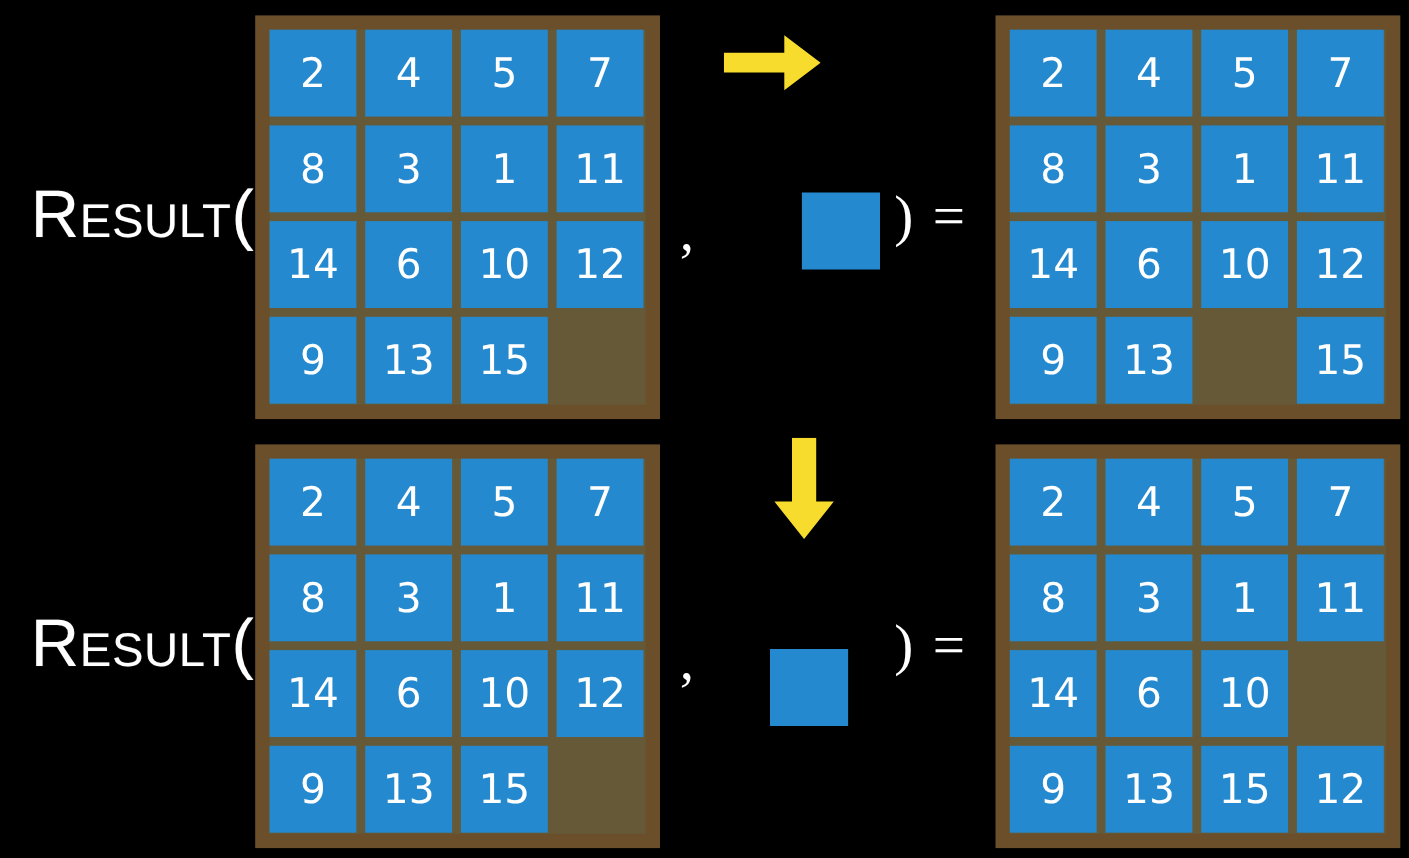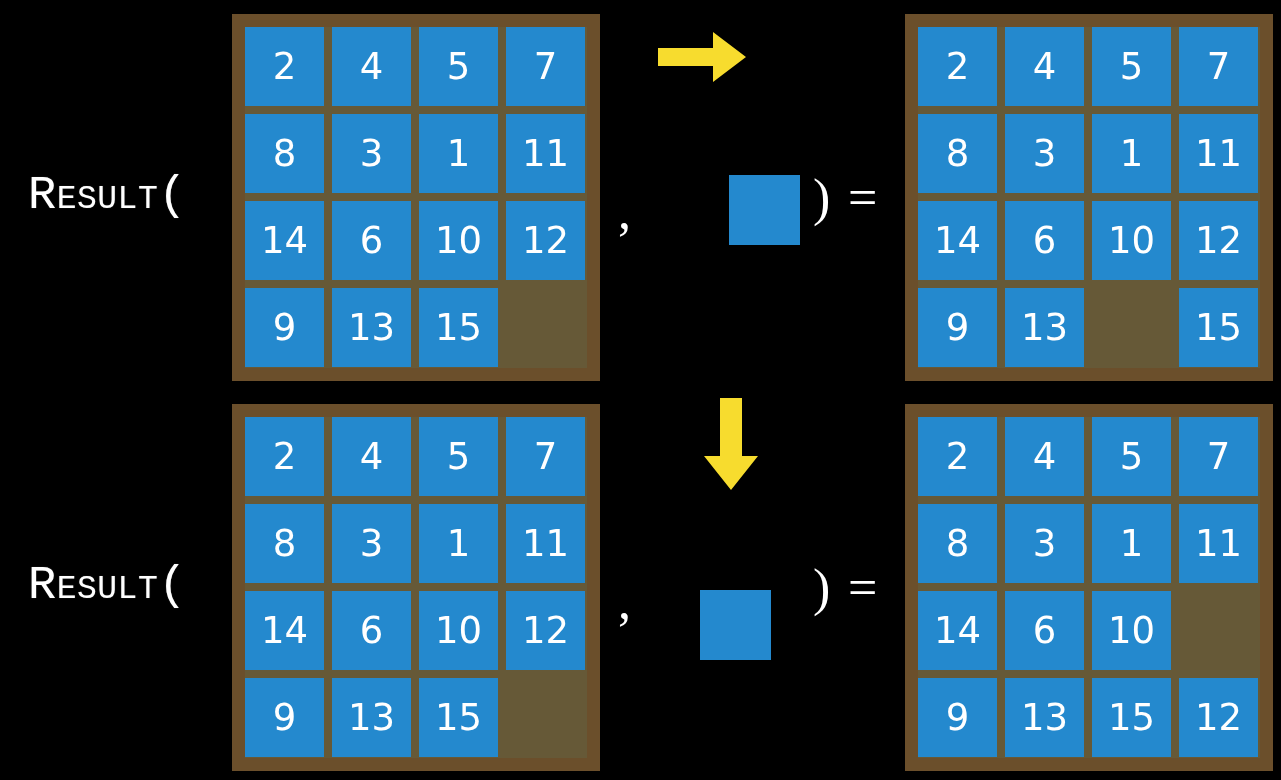--- a/index.html
+++ b/index.html
@@ -33,22 +33,22 @@
   .row-1 { top: 0px; }
   .row-2 { top: 390px; }
 
   
   .result-label {
     position: absolute;
     left: 28px;
     top: 50%;
     transform: translateY(-50%);
     color: #ffffff;
-    font-family: Liberation Mono, monospace;
-    font-size: 47px;
+    font-family: Liberation Sans, sans-serif;
+    font-size: 61px;
     font-variant: small-caps;
     letter-spacing: 0.5px;
     line-height: 1;
     white-space: nowrap;
     text-shadow: 0 0 1px rgba(255,255,255,0.35);
   }
 
   
   .board {
     position: absolute;

